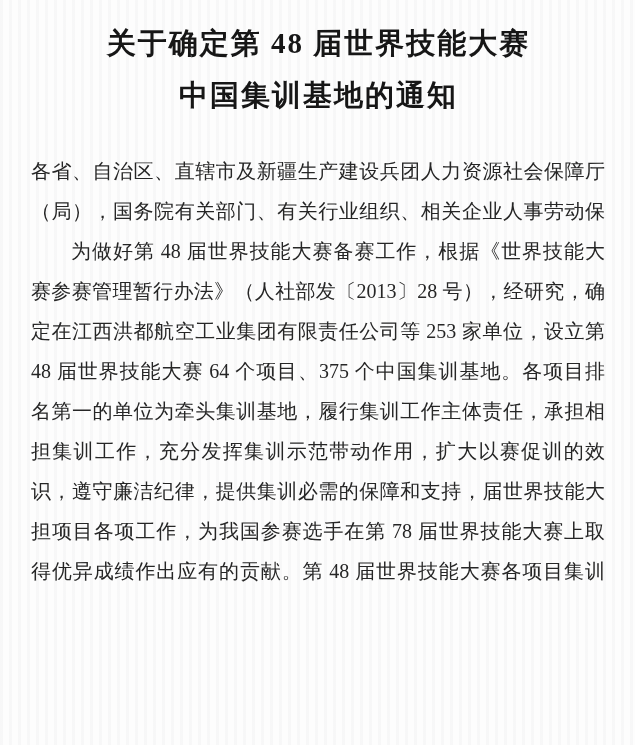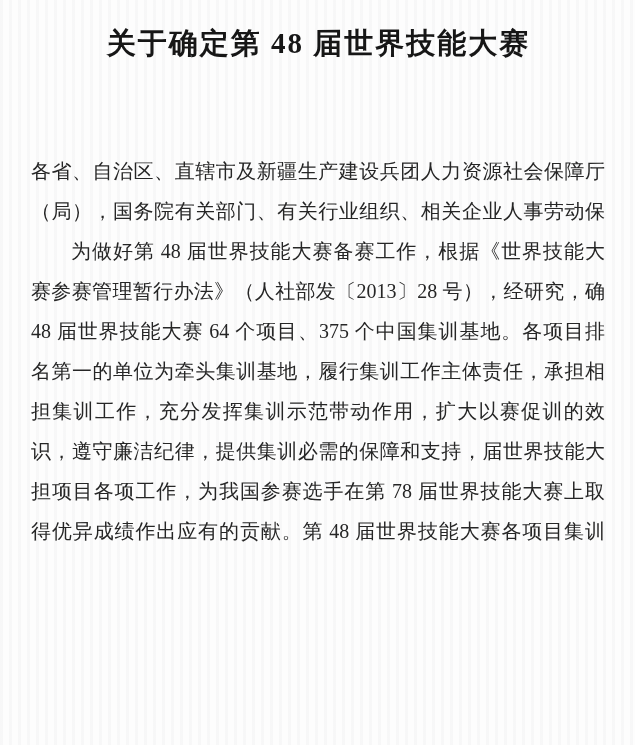--- a/index.html
+++ b/index.html
@@ -60,32 +60,34 @@
     text-indent: 2em;
   }
 </style>
 </head>
 <body>
 
 <div class="page">
 
   <h1 class="doc-title">
     <span class="title-line">关于确定第 48 届世界技能大赛</span>
+    <span class="title-line">中国集训基地的通知</span>
   </h1>
 
   <div class="doc-body">
 
     <p class="para">
       <span class="line">各省、自治区、直辖市及新疆生产建设兵团人力资源社会保障厅</span>
       <span class="line">（局），国务院有关部门、有关行业组织、相关企业人事劳动保障</span>
     </p>
 
     <p class="para">
       <span class="line first-indent">为做好第 48 届世界技能大赛备赛工作，根据《世界技能大</span>
       <span class="line">赛参赛管理暂行办法》（人社部发〔2013〕28 号），经研究，确</span>
+      <span class="line">定在江西洪都航空工业集团有限责任公司等 253 家单位，设立第</span>
       <span class="line">48 届世界技能大赛 64 个项目、375 个中国集训基地。各项目排</span>
       <span class="line">名第一的单位为牵头集训基地，履行集训工作主体责任，承担相</span>
       <span class="line">担集训工作，充分发挥集训示范带动作用，扩大以赛促训的效果。</span>
     </p>
 
     <p class="para">
       <span class="line">识，遵守廉洁纪律，提供集训必需的保障和支持，届世界技能大赛</span>
       <span class="line">担项目各项工作，为我国参赛选手在第 78 届世界技能大赛上取</span>
       <span class="line">得优异成绩作出应有的贡献。第 48 届世界技能大赛各项目集训</span>
     </p>

